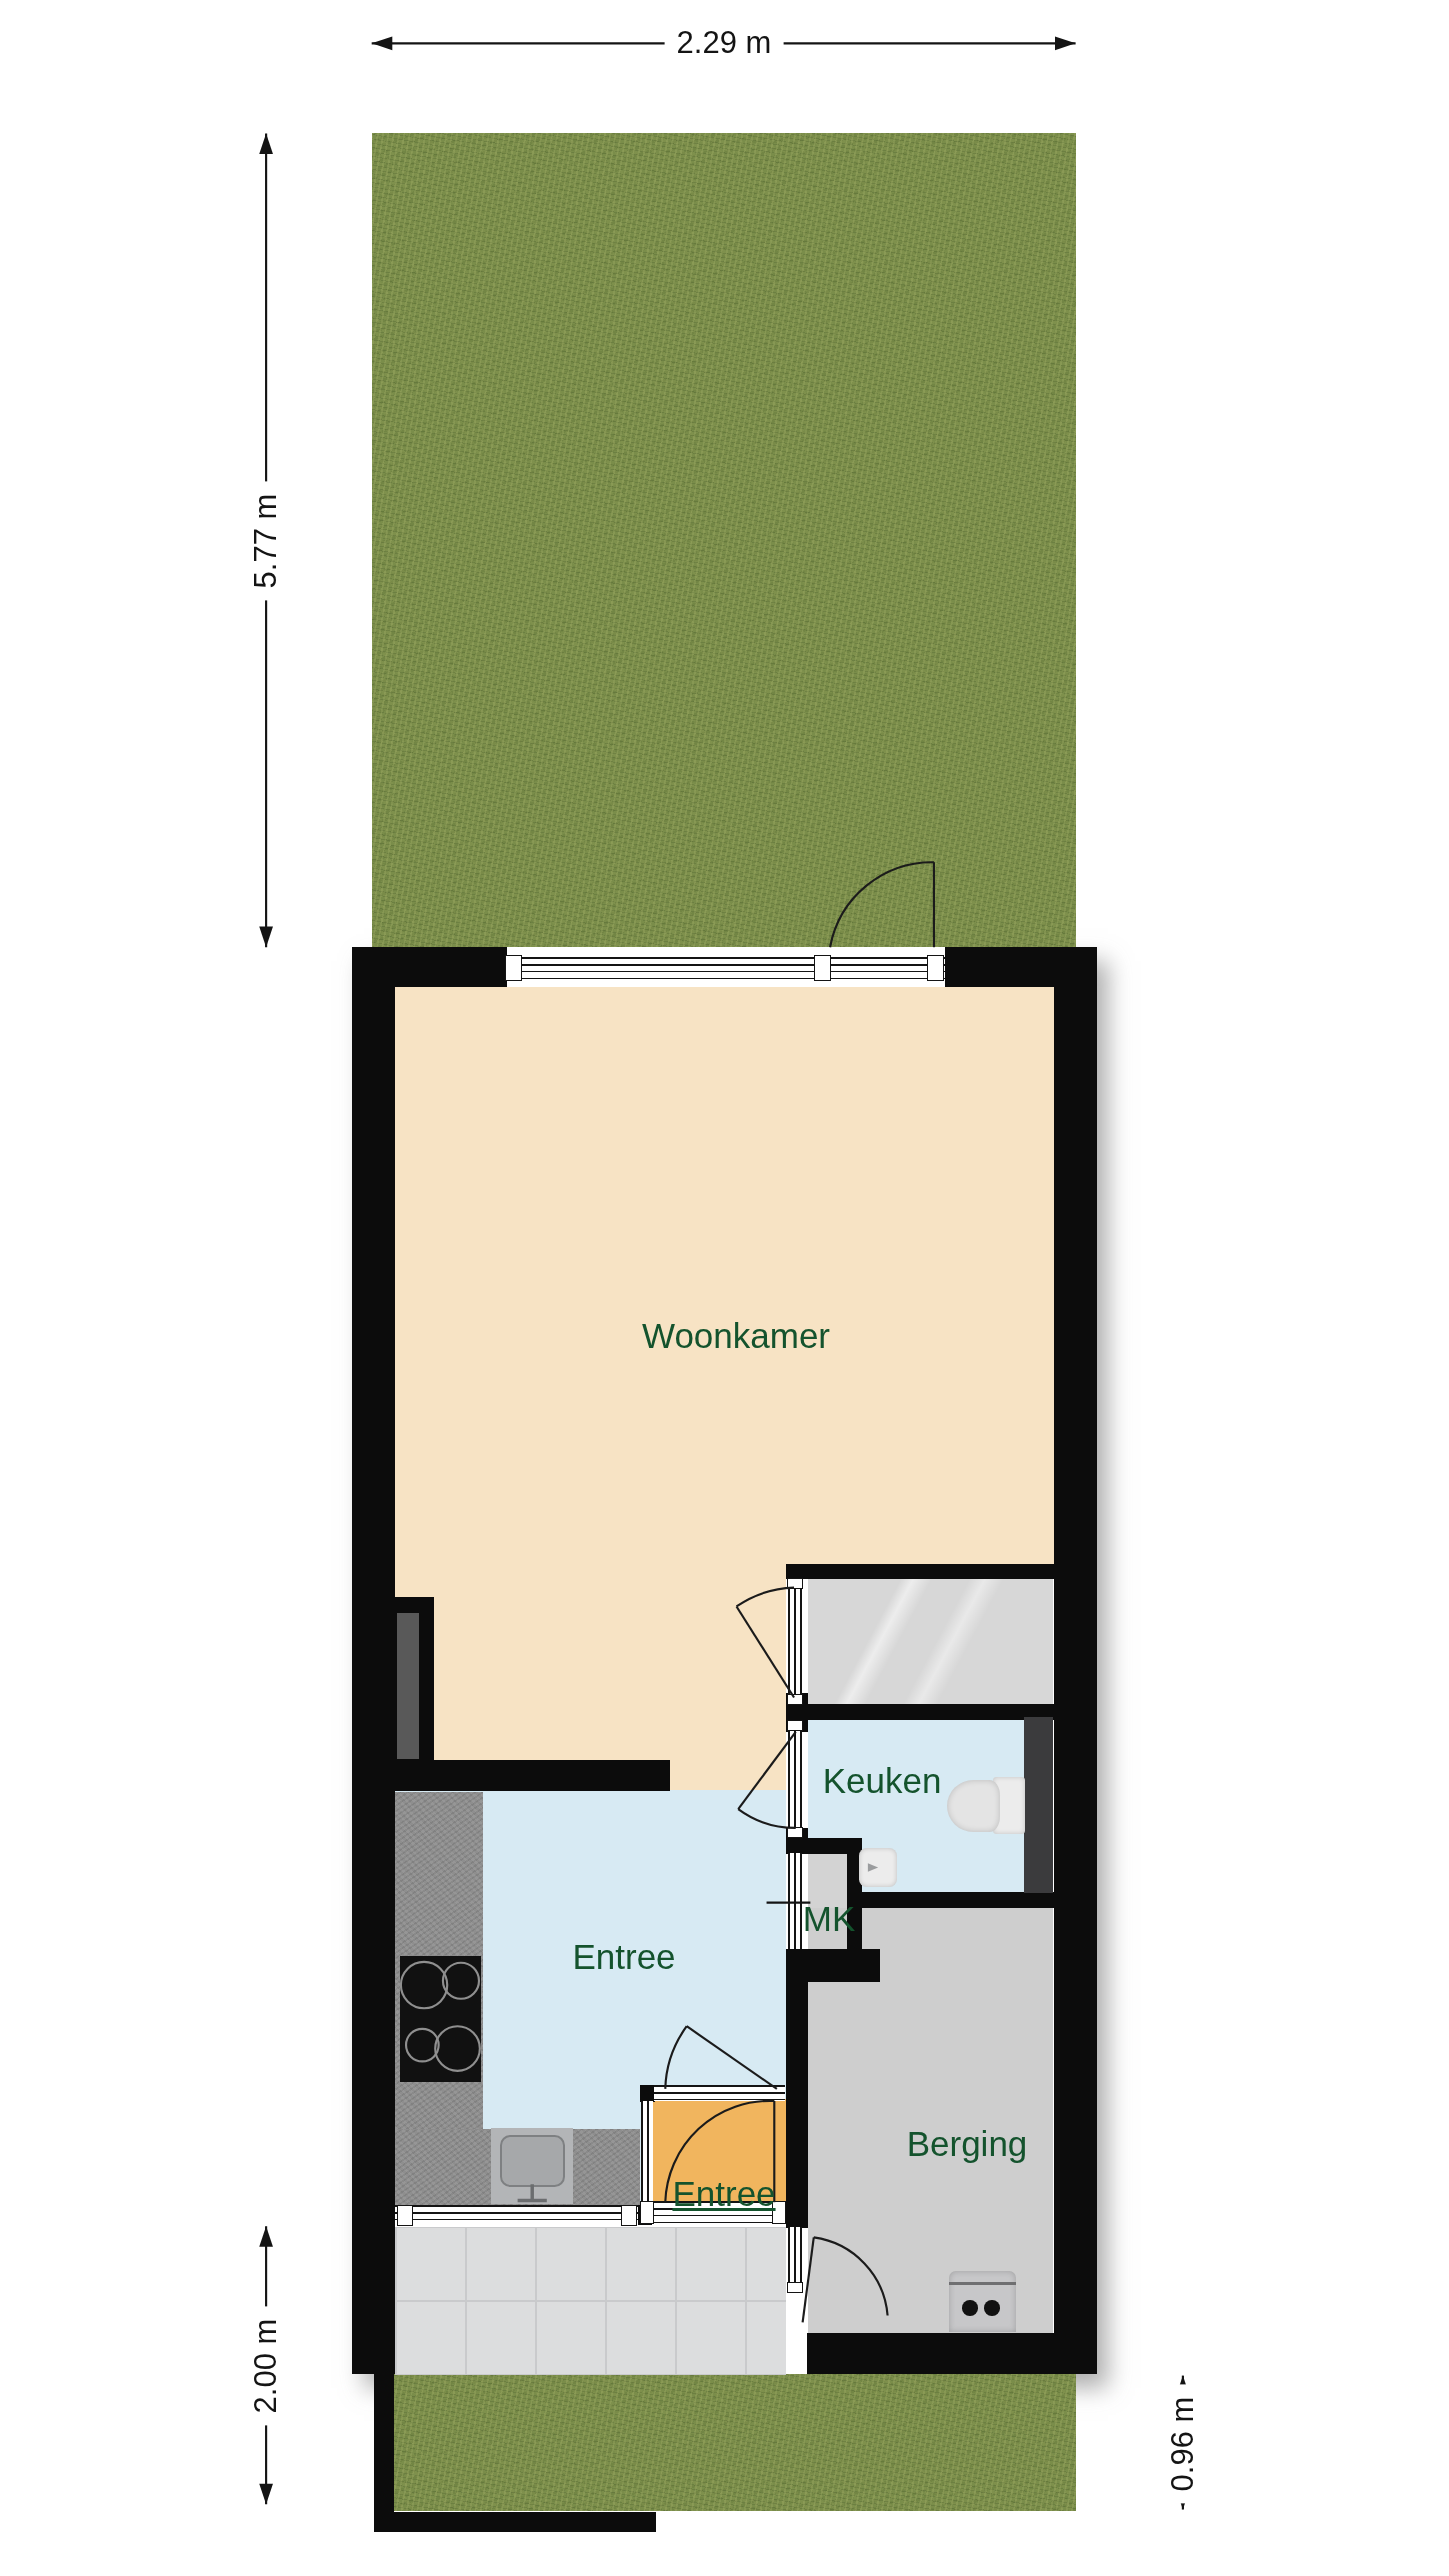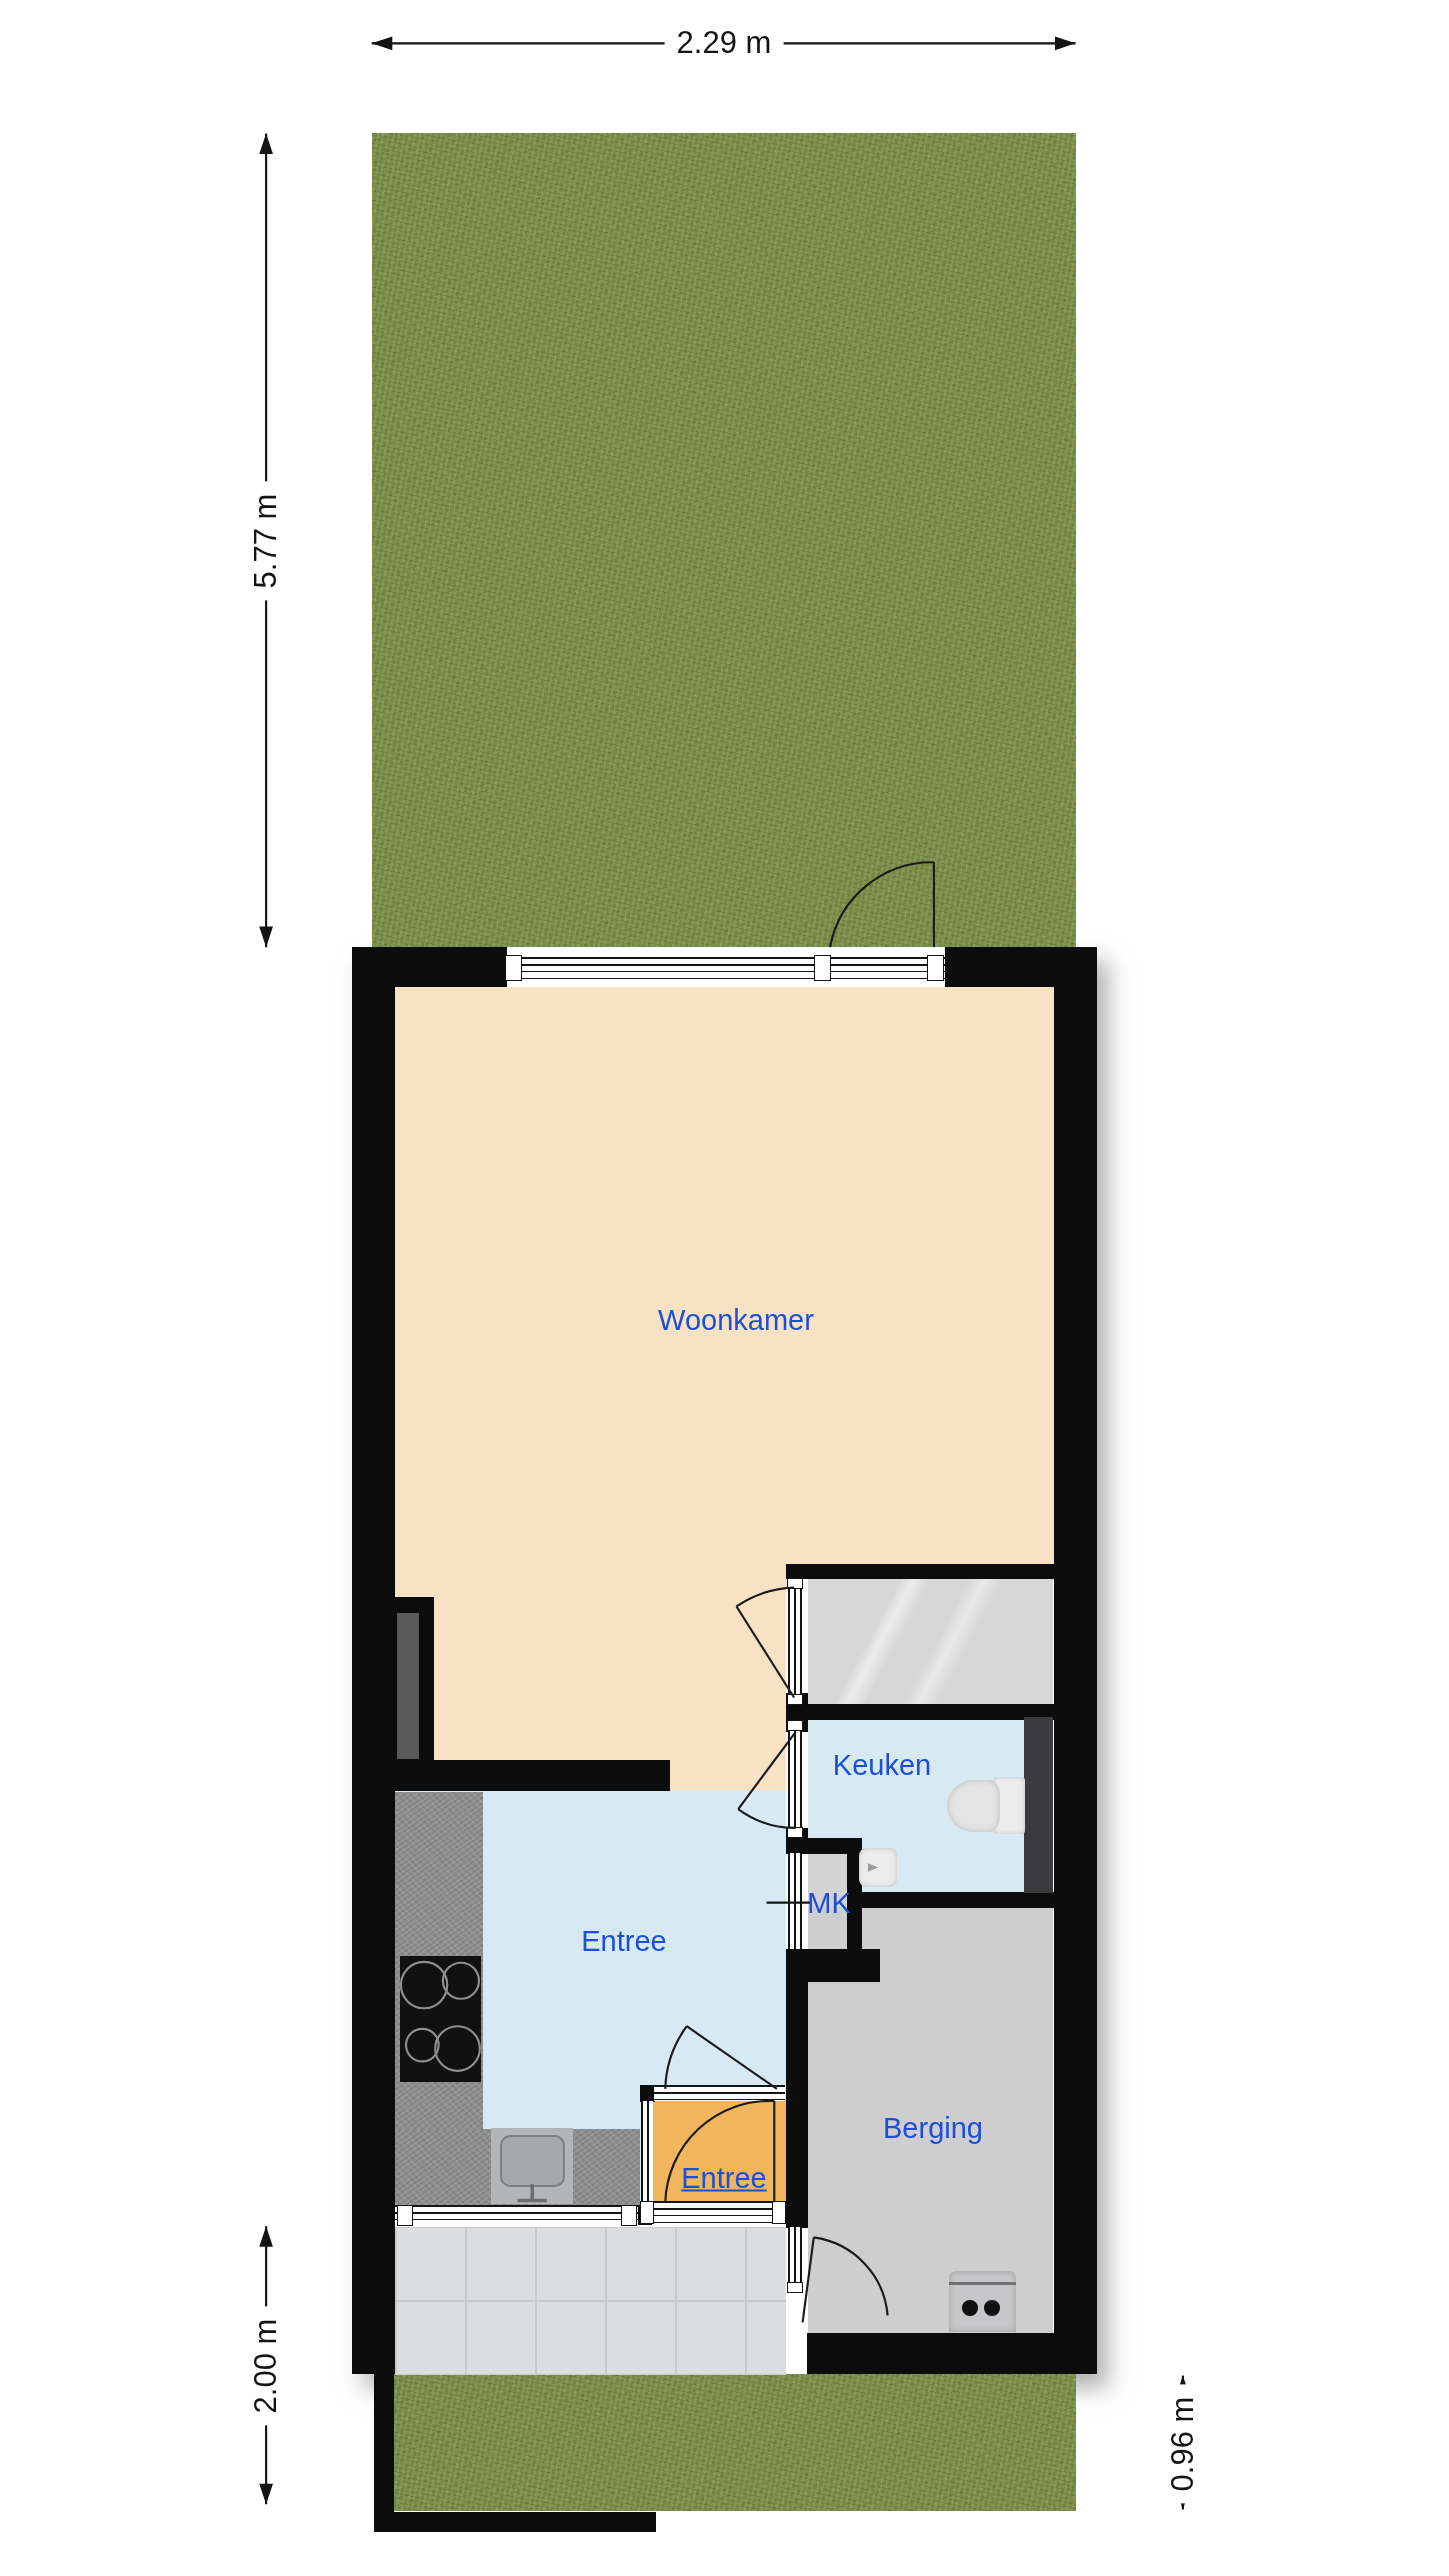--- a/index.html
+++ b/index.html
@@ -13,22 +13,22 @@
   .grass{position:absolute;background-color:#7a8d4a;
     background-image:
       repeating-linear-gradient(100deg, rgba(168,180,108,.28) 0 1.7px, rgba(0,0,0,0) 1.7px 5.2px),
       repeating-linear-gradient(10deg, rgba(58,78,34,.22) 0 0.9px, rgba(0,0,0,0) 0.9px 4.3px),
       repeating-linear-gradient(55deg, rgba(137,152,82,.30) 0 3.4px, rgba(0,0,0,0) 3.4px 7.7px),
       repeating-linear-gradient(160deg, rgba(92,112,52,.25) 0 2.6px, rgba(0,0,0,0) 2.6px 6.9px);}
   .counter{position:absolute;background-color:#8e8e8e;
     background-image:
       repeating-linear-gradient(45deg, rgba(255,255,255,.07) 0 2.6px, rgba(0,0,0,0) 2.6px 5.2px),
       repeating-linear-gradient(-35deg, rgba(0,0,0,.09) 0 1.7px, rgba(0,0,0,0) 1.7px 4.3px);}
-  .room-label{position:absolute;transform:translate(-50%,-50%);font-size:29px;color:#1d4ed8;
-    white-space:nowrap;}
+  .room-label{position:absolute;transform:translate(-50%,-50%);font-size:35px;color:#14532d;
+    white-space:nowrap;margin-top:16px;}
   .dim-label{position:absolute;transform:translate(-50%,-50%);font-size:31px;color:#141414;
     background:#fff;padding:1.7px 12px;white-space:nowrap;}
   .dim-label.vert{transform:translate(-50%,-50%) rotate(-90deg);}
   #overlay{position:absolute;left:0;top:0;pointer-events:none;}
 </style>
 </head>
 <body>
 
 <div id="stage">
 
@@ -189,21 +189,21 @@
     <g fill="#9a9c9e" stroke="none">
       <polygon points="1011,2170 1023,2175 1011,2180"></polygon>
     </g>
   </svg>
 
   <div class="room-label" style="left:736px;top:1320px;">Woonkamer</div>
   <div class="room-label" style="left:624px;top:1941px;">Entree</div>
   <div class="room-label" style="left:882px;top:1765px;">Keuken</div>
   <div class="room-label" style="left:829px;top:1903px;">MK</div>
   <div class="room-label" style="left:724px;top:2178px;text-decoration:underline;">Entree</div>
-  <div class="room-label" style="left:933px;top:2128px;">Berging</div>
+  <div class="room-label" style="left:967px;top:2128px;">Berging</div>
 
   <div class="dim-label" style="left:724px;top:43px;">2.29 m</div>
   <div class="dim-label vert" style="left:266px;top:541px;">5.77 m</div>
   <div class="dim-label vert" style="left:266px;top:2366px;">2.00 m</div>
   <div class="dim-label vert" style="left:1183px;top:2444px;">0.96 m</div>
 
 </div>
 
 
 </body></html>

